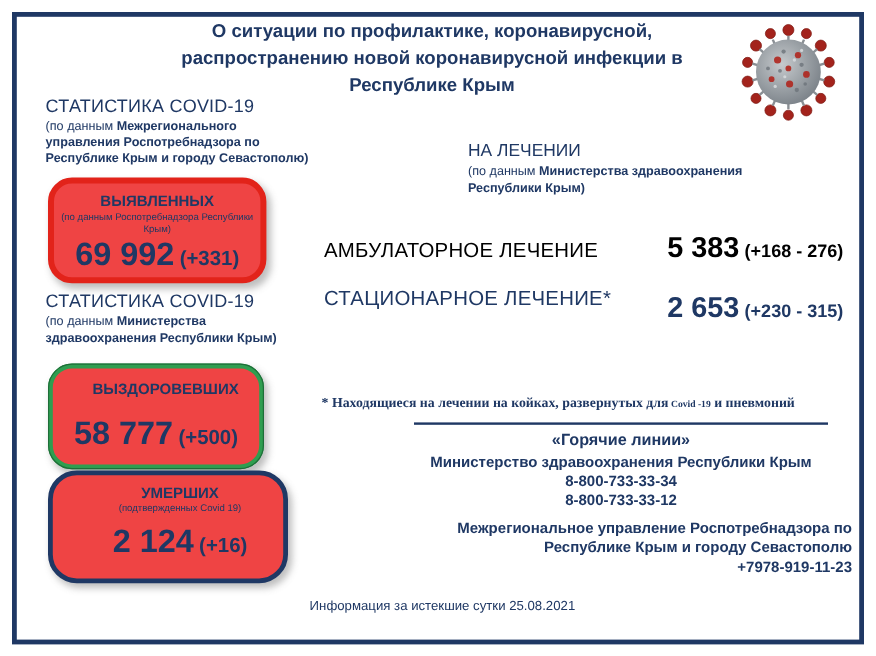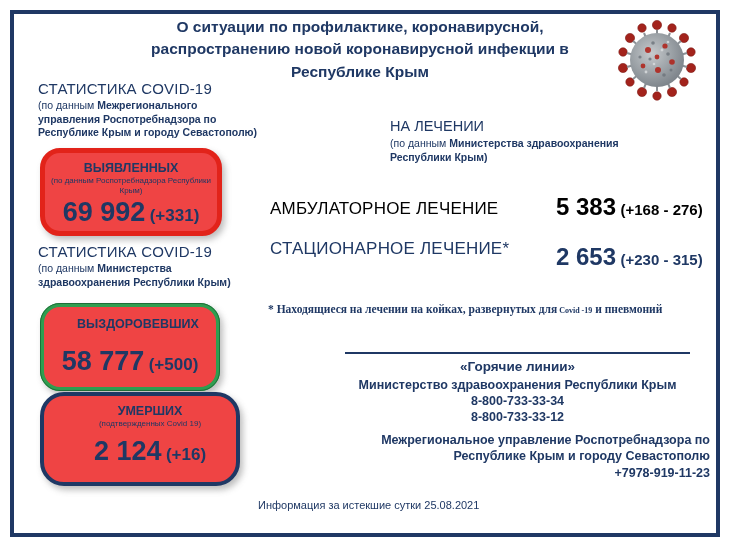--- a/index.html
+++ b/index.html
@@ -34,21 +34,21 @@
   .treat-title{position:absolute;left:390px;top:118px;font-size:14.5px;font-weight:500;}
   .treat-sub{position:absolute;left:390px;top:137px;width:250px;font-size:10.5px;line-height:1.3;}
   .treat-sub b{font-weight:bold;}
   .row-label{position:absolute;left:270px;font-size:17px;font-weight:500;letter-spacing:.2px;}
   .row-value{position:absolute;left:556px;white-space:nowrap;}
   .row-value .v{font-size:24px;font-weight:bold;}
   .row-value .d{font-size:15px;font-weight:600;}
   .green-t{color:#000000;}
   .navy-t{color:#1f3864;}
   .footnote{
-    position:absolute;left:268px;top:303px;width:420px;
+    position:absolute;left:268px;top:330px;width:420px;
     font-family:"Liberation Serif",serif;font-weight:bold;font-size:11.5px;color:#1f3864;
   }
   .footnote .small-covid{font-size:8px;}
   .sep{position:absolute;left:345px;top:352px;width:345px;height:2px;background:#1f3864;}
   .hotlines{position:absolute;left:340px;top:358px;width:355px;text-align:center;font-size:12.5px;font-weight:600;line-height:1.3;}
   .hotlines .h-title{font-size:13.5px;font-weight:bold;margin-bottom:1px;}
   .rospotreb{position:absolute;left:325px;top:432px;width:385px;text-align:right;font-size:12.5px;font-weight:600;line-height:1.3;}
   .footer{position:absolute;left:258px;top:499px;font-size:11px;font-weight:400;color:#1f3864;}
 </style>
 </head>

